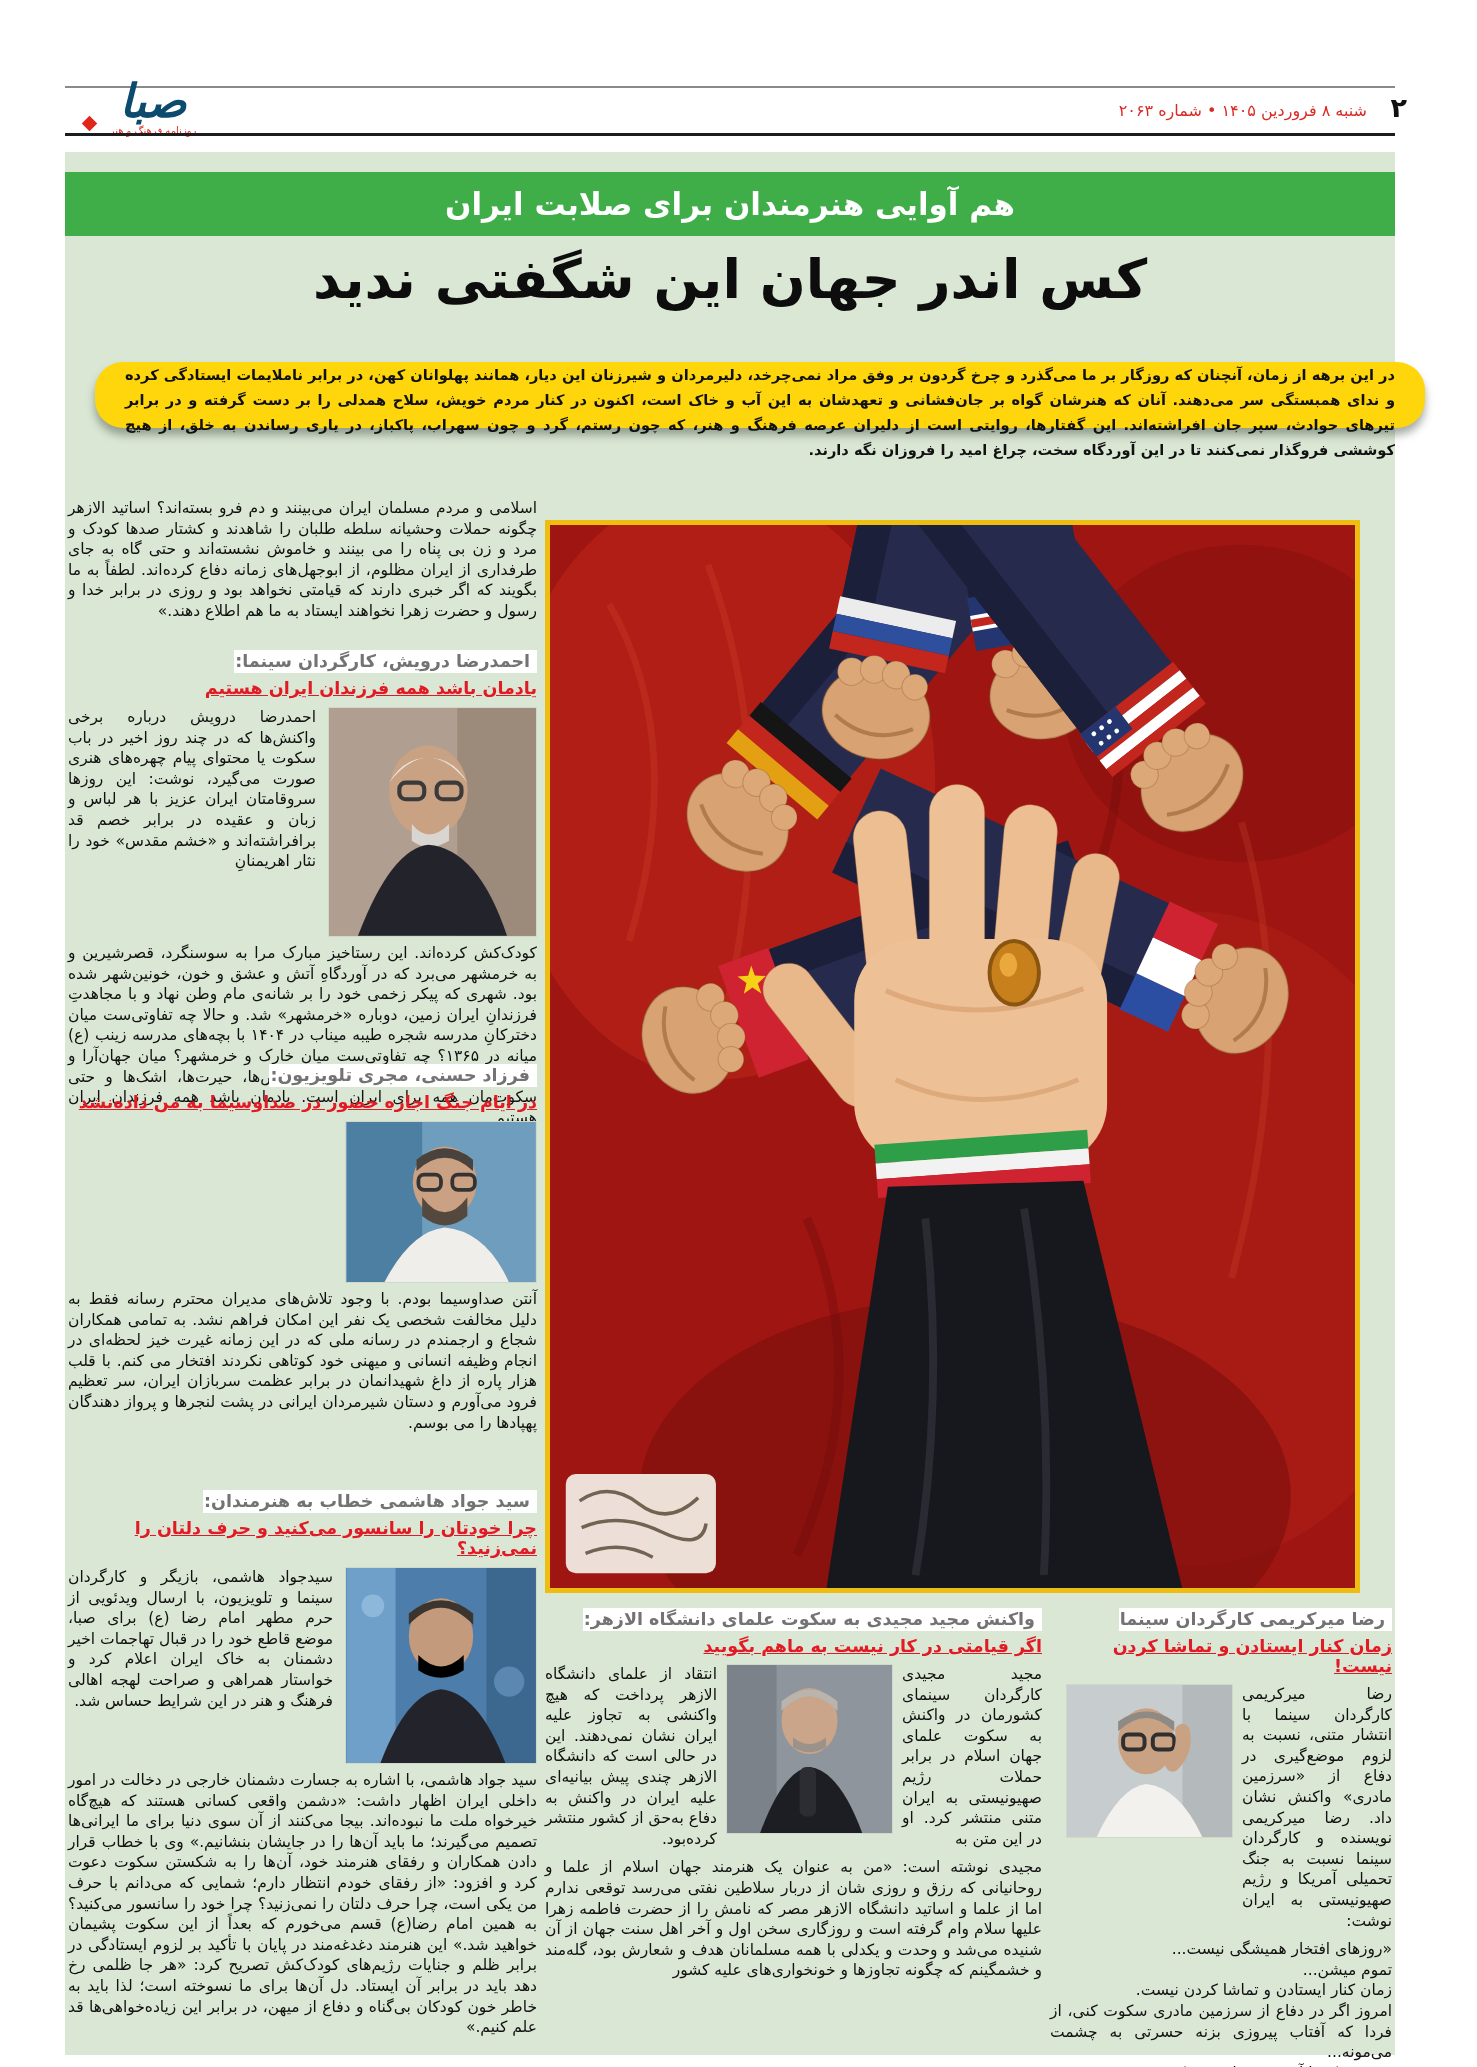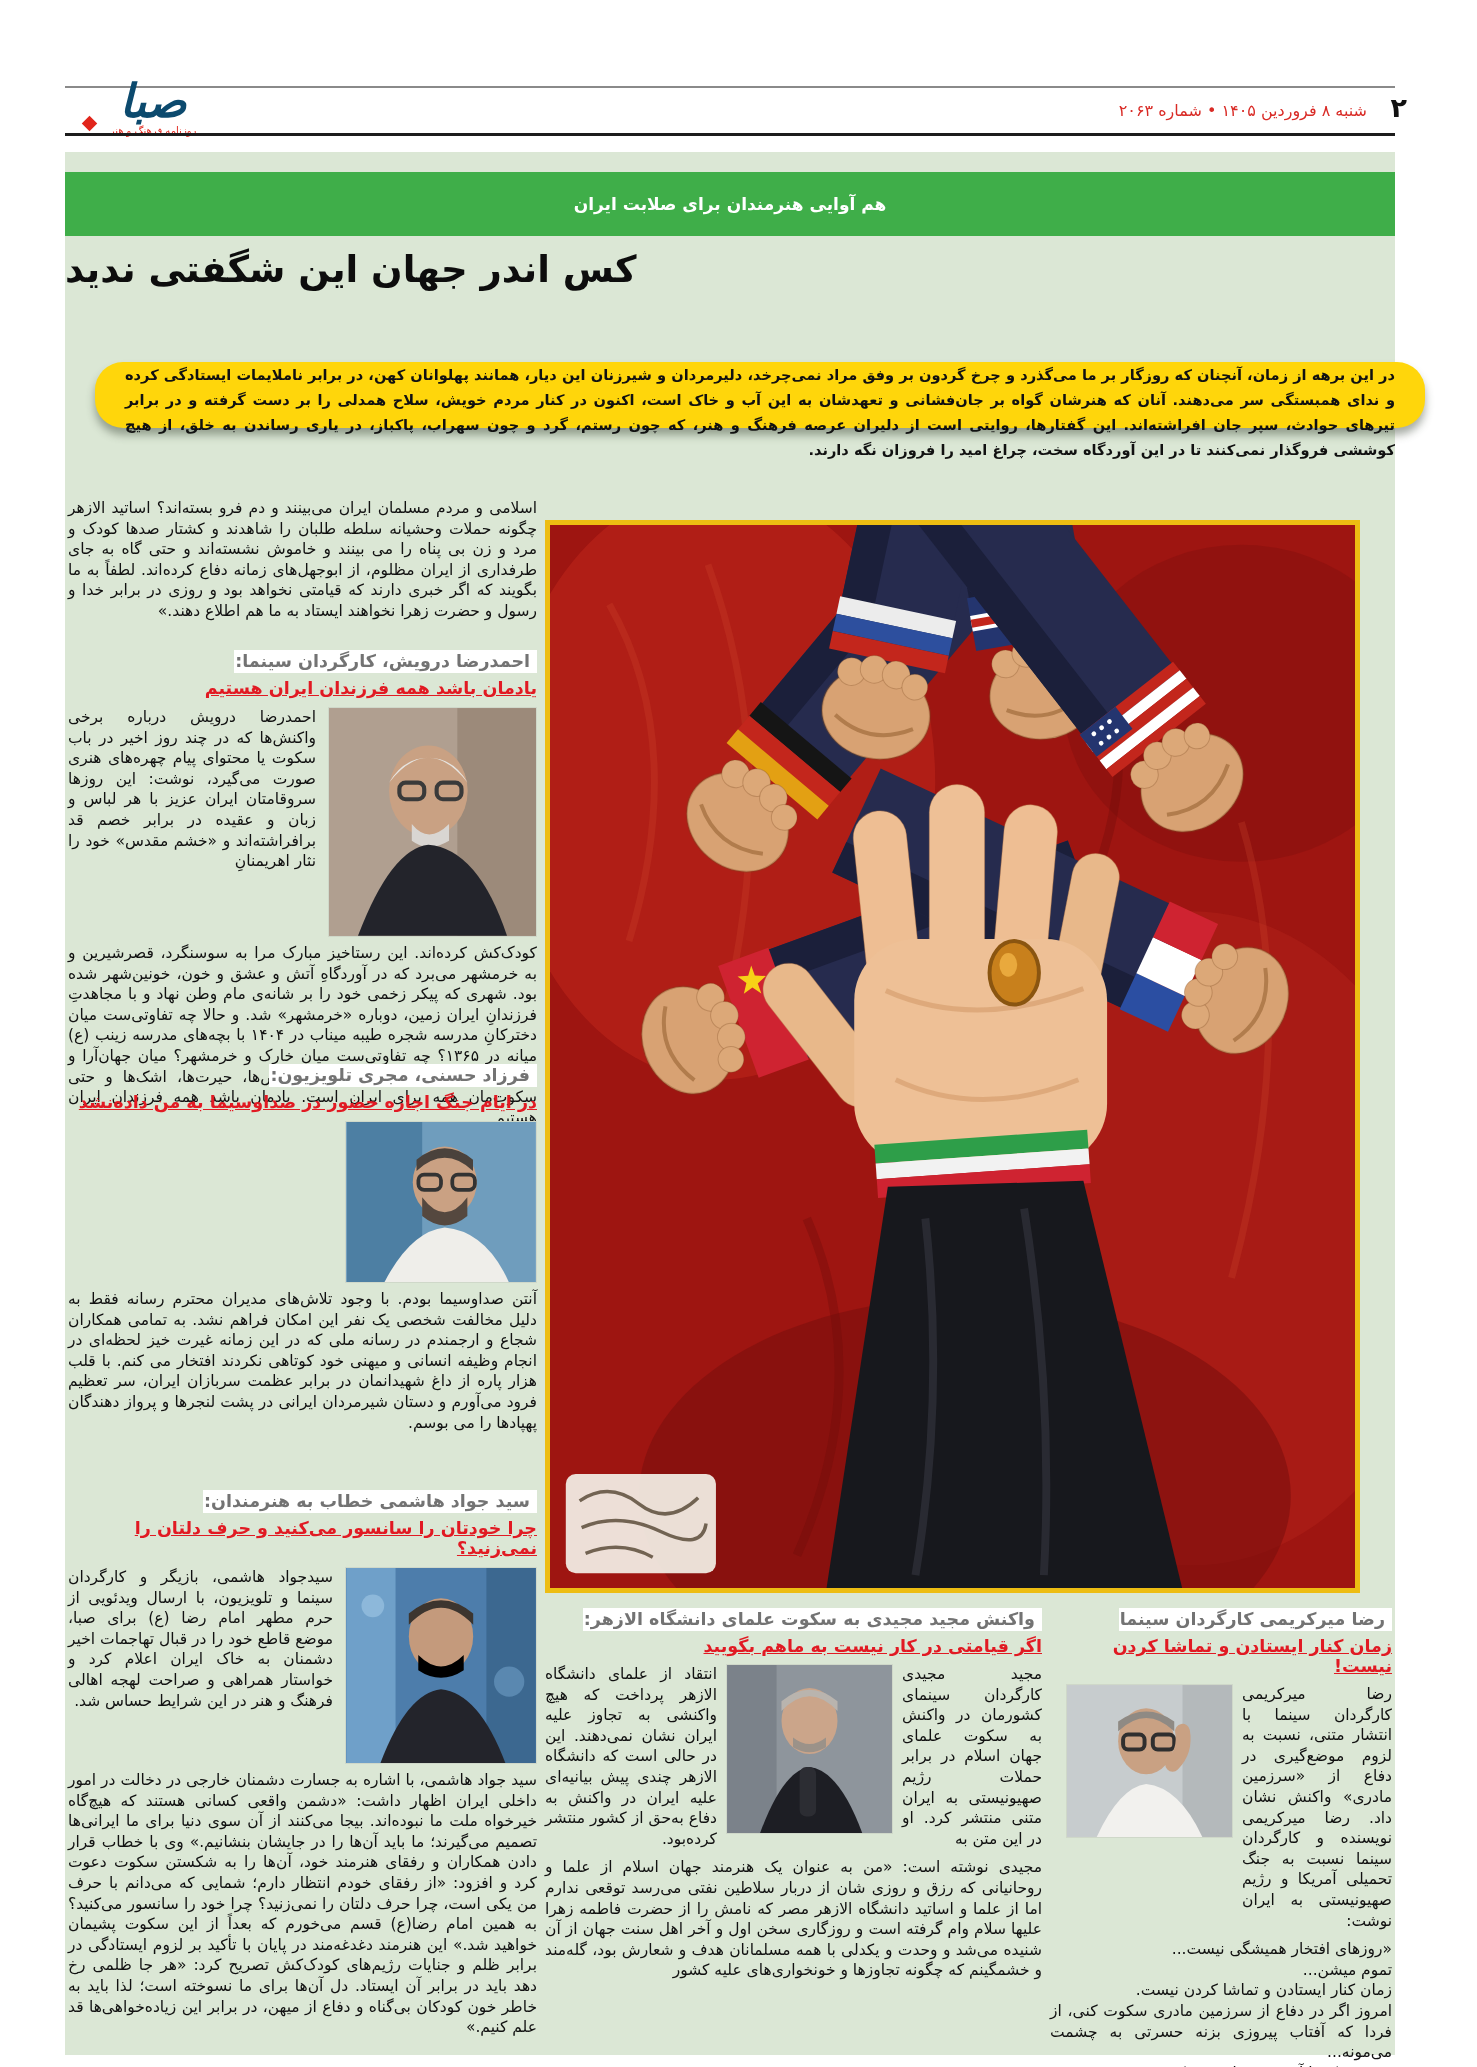--- a/index.html
+++ b/index.html
@@ -11,23 +11,23 @@
   .logo-block{position:absolute;left:78px;top:78px;width:150px;text-align:center;line-height:1;}
   .logo-text{font-size:46px;font-weight:bold;font-style:italic;color:#0c4a6e;letter-spacing:-2px;}
   .logo-tagline{font-size:10px;color:#e1251b;margin-top:2px;}
   .logo-dot{position:absolute;left:84px;top:118px;width:11px;height:11px;background:#e1251b;transform:rotate(45deg);}
   .page-number{position:absolute;right:70px;top:92px;font-size:27px;font-weight:bold;color:#111;}
   .date-issue{position:absolute;right:110px;top:101px;font-size:16px;color:#d92b26;}
   
   .panel{position:absolute;left:65px;top:152px;width:1330px;height:1903px;background:#dbe7d5;}
   .kicker-band{position:absolute;left:0;top:20px;width:100%;height:64px;background:#3fae49;
                display:flex;align-items:center;justify-content:center;}
-  .kicker-band span{color:#ffffff;font-size:17px;font-weight:bold;}
-  .headline{position:absolute;left:0;top:96px;width:100%;text-align:left;
-            font-size:37px;font-weight:bold;color:#0d0d0d;}
+  .kicker-band span{color:#ffffff;font-size:31px;font-weight:bold;}
+  .headline{position:absolute;left:0;top:96px;width:100%;text-align:center;
+            font-size:54px;font-weight:bold;color:#0d0d0d;}
   .lead-box{position:absolute;left:30px;top:210px;width:1270px;height:66px;background:#ffd60b;
             border-radius:28px;box-shadow:0 7px 9px rgba(60,70,55,.45);
             padding:0 30px;box-sizing:content-box;}
   .lead-box p{margin:0;font-size:14.6px;font-weight:bold;color:#111;line-height:25px;text-align:justify;}
   
   .colA{position:absolute;left:3px;top:346px;width:469px;}
   .colA .abs{position:absolute;width:100%;}
   .body-text{font-size:15.5px;line-height:20.6px;color:#111;text-align:justify;margin:0;}
   .h-black{display:inline-block;background:#ffffff;padding:1px 7px 2px 1px;
            font-size:17.5px;font-weight:bold;color:#737373;}

